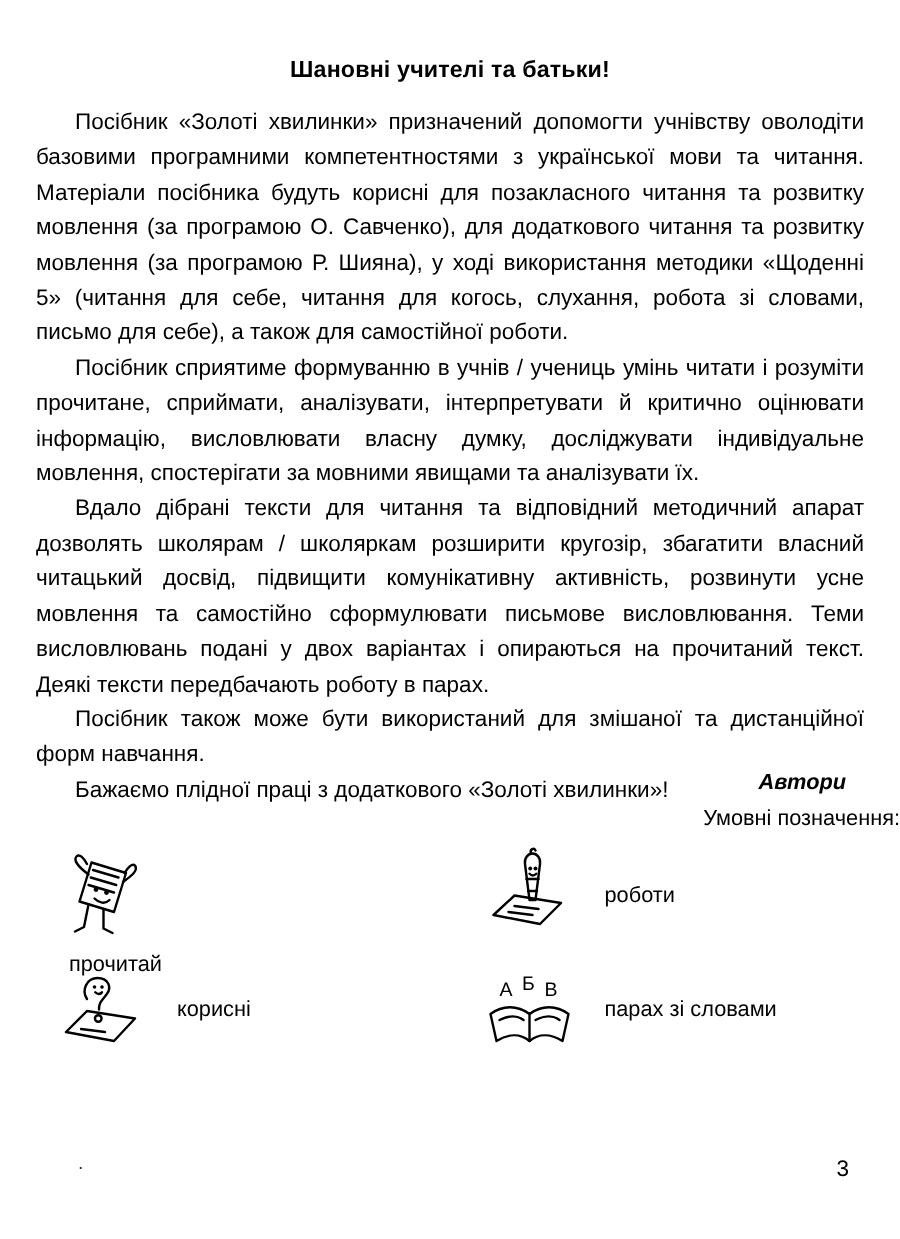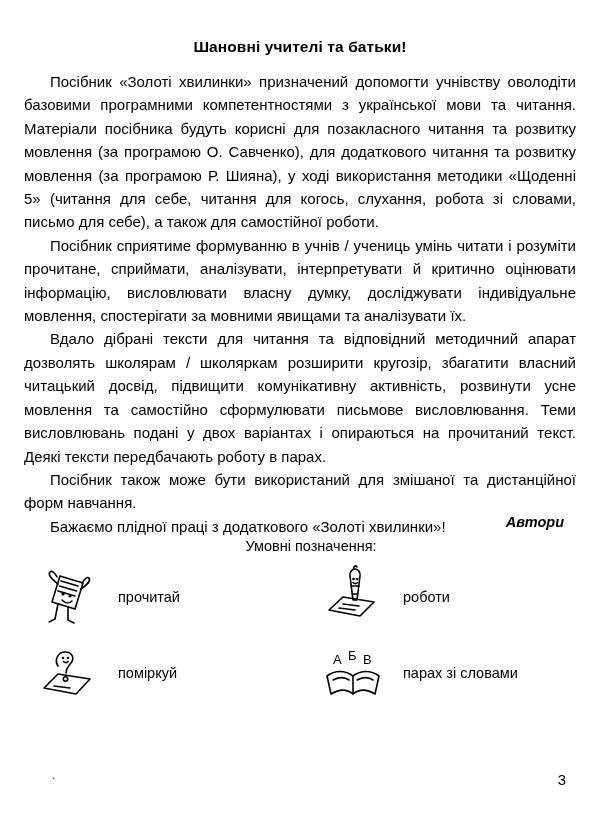--- a/index.html
+++ b/index.html
@@ -52,21 +52,21 @@
     font-size: 14.5px;
     font-weight: bold;
     font-style: italic;
     margin-top: 16px;
   }
   .legend-title {
     position: absolute;
     left: 0;
     top: 538px;
     width: 600px;
-    text-align: center;
+    text-align: right;
     font-size: 14.5px;
     padding-left: 22px;
     box-sizing: border-box;
   }
   .legend-grid {
     position: absolute;
     left: 34px;
     top: 563px;
     width: 540px;
     height: 145px;
@@ -81,21 +81,21 @@
     width: 72px;
     height: 66px;
     position: relative;
     flex: 0 0 72px;
   }
   .legend-cell .legend-label {
     font-size: 14.5px;
     margin-left: 12px;
     white-space: nowrap;
   }
-  .cell-00 { left: 0px;   top: 0px; }
+  .cell-00 { left: 0px;   top: 0px; flex-direction: column; }
   .cell-01 { left: 285px; top: 0px; }
   .cell-10 { left: 0px;   top: 76px; }
   .cell-11 { left: 285px; top: 76px; }
 
   .page-number {
     position: absolute;
     right: 34px;
     bottom: 38px;
     font-size: 15px;
   }
@@ -188,21 +188,21 @@
 
             <path d="M24 26 C20 20 24 12 31 12 C38 12 41 18 37 23 C34 27 32 28 32 33"></path>
             <circle cx="31.5" cy="39" r="2.2"></circle>
 
             <circle cx="29" cy="18" r="1.2" fill="#000" stroke="none"></circle>
             <circle cx="34" cy="18" r="1.2" fill="#000" stroke="none"></circle>
             <path d="M29.5 21.5 C31 23 33 23 34 21.5"></path>
           </g>
         </svg>
       </div>
-      <div class="legend-label">поміркуй</div>
+      <div class="legend-label">корисні</div>
     </div>
 
     <div class="legend-cell cell-11">
       <div class="icon-box">
         <svg width="72" height="66" viewBox="0 0 72 66">
           <g fill="none" stroke="#000" stroke-width="1.6" stroke-linecap="round" stroke-linejoin="round">
 
             <path d="M8 36 C16 30 26 30 34 36 C42 30 52 30 60 36 L56 54 C48 49 40 49 34 54 C28 49 20 49 12 54 Z"></path>
             <path d="M34 36 L34 54"></path>
             <path d="M14 40 C20 37 26 37 30 40"></path>

